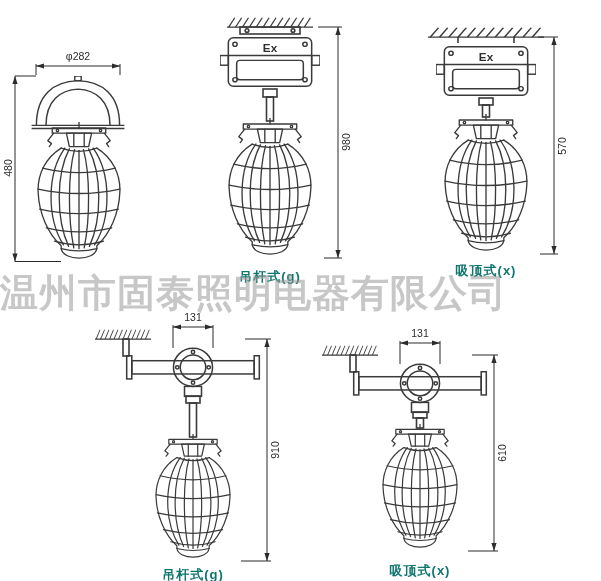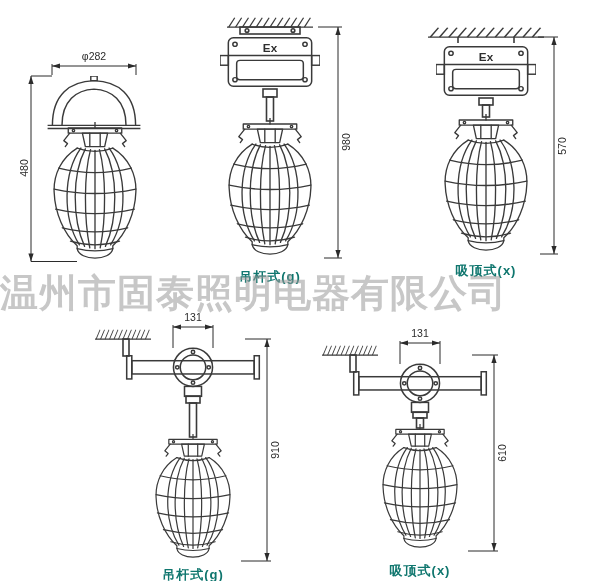--- a/index.html
+++ b/index.html
@@ -111,21 +111,21 @@
           <line x1="58" y1="13" x2="65" y2="2"></line>
         <line x1="66" y1="13" x2="73" y2="2"></line>
           <line x1="74" y1="13" x2="81" y2="2"></line>
         <line x1="82" y1="13" x2="89" y2="2"></line>
           <line x1="90" y1="13" x2="97" y2="2"></line>
       </g>
     </symbol>
   </defs>
 </svg>
 
-<div class="fig" style="left:18px;top:50px">
+<div class="fig" style="left:2px;top:50px">
   <svg width="150" height="218" viewBox="0 0 150 218">
     <g>
       <text class="dim-text" x="76" y="10" text-anchor="middle">φ282</text>
       <line x1="34" y1="16" x2="118" y2="16" stroke="#2b2b2b" stroke-width="1"></line>
       <use href="#arr" transform="translate(34,16) rotate(-90)"></use>
       <use href="#arr" transform="translate(118,16) rotate(90)"></use>
       <line x1="34" y1="14" x2="34" y2="25" stroke="#2b2b2b" stroke-width="1"></line>
       <line x1="118" y1="14" x2="118" y2="25" stroke="#2b2b2b" stroke-width="1"></line>
     </g>
     <g>

